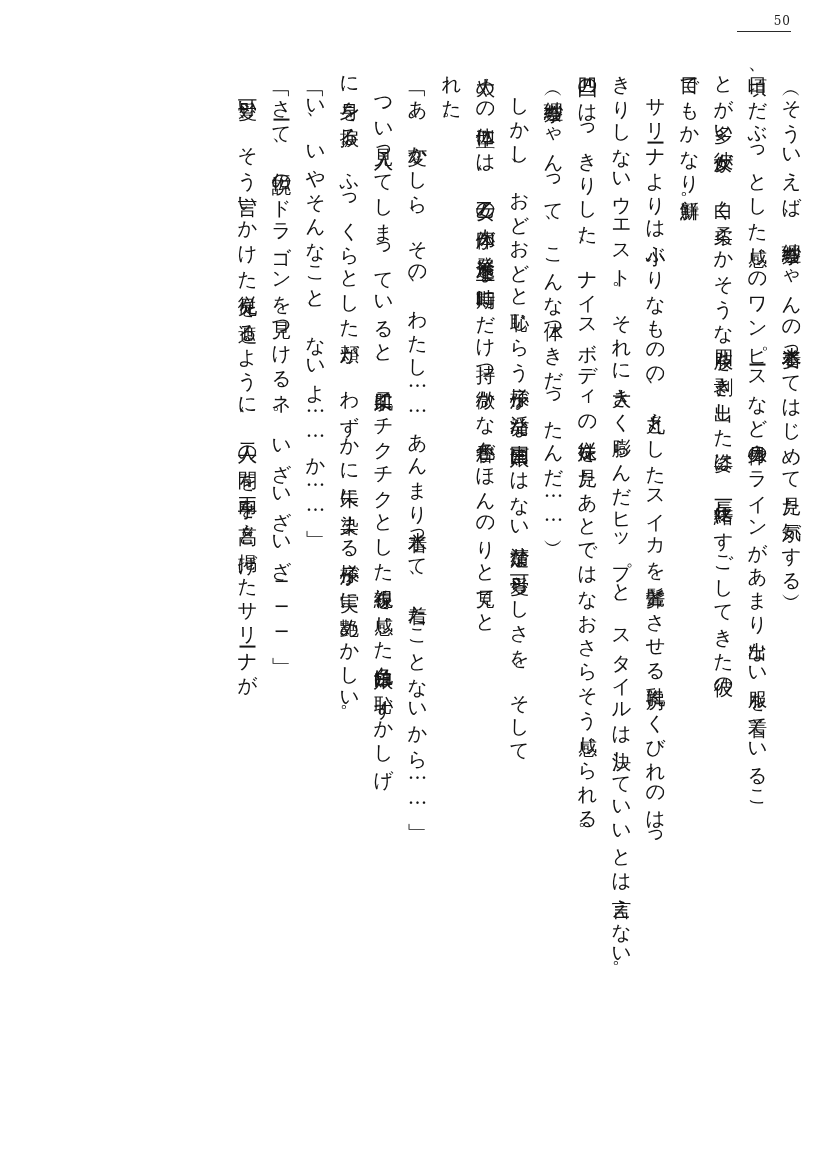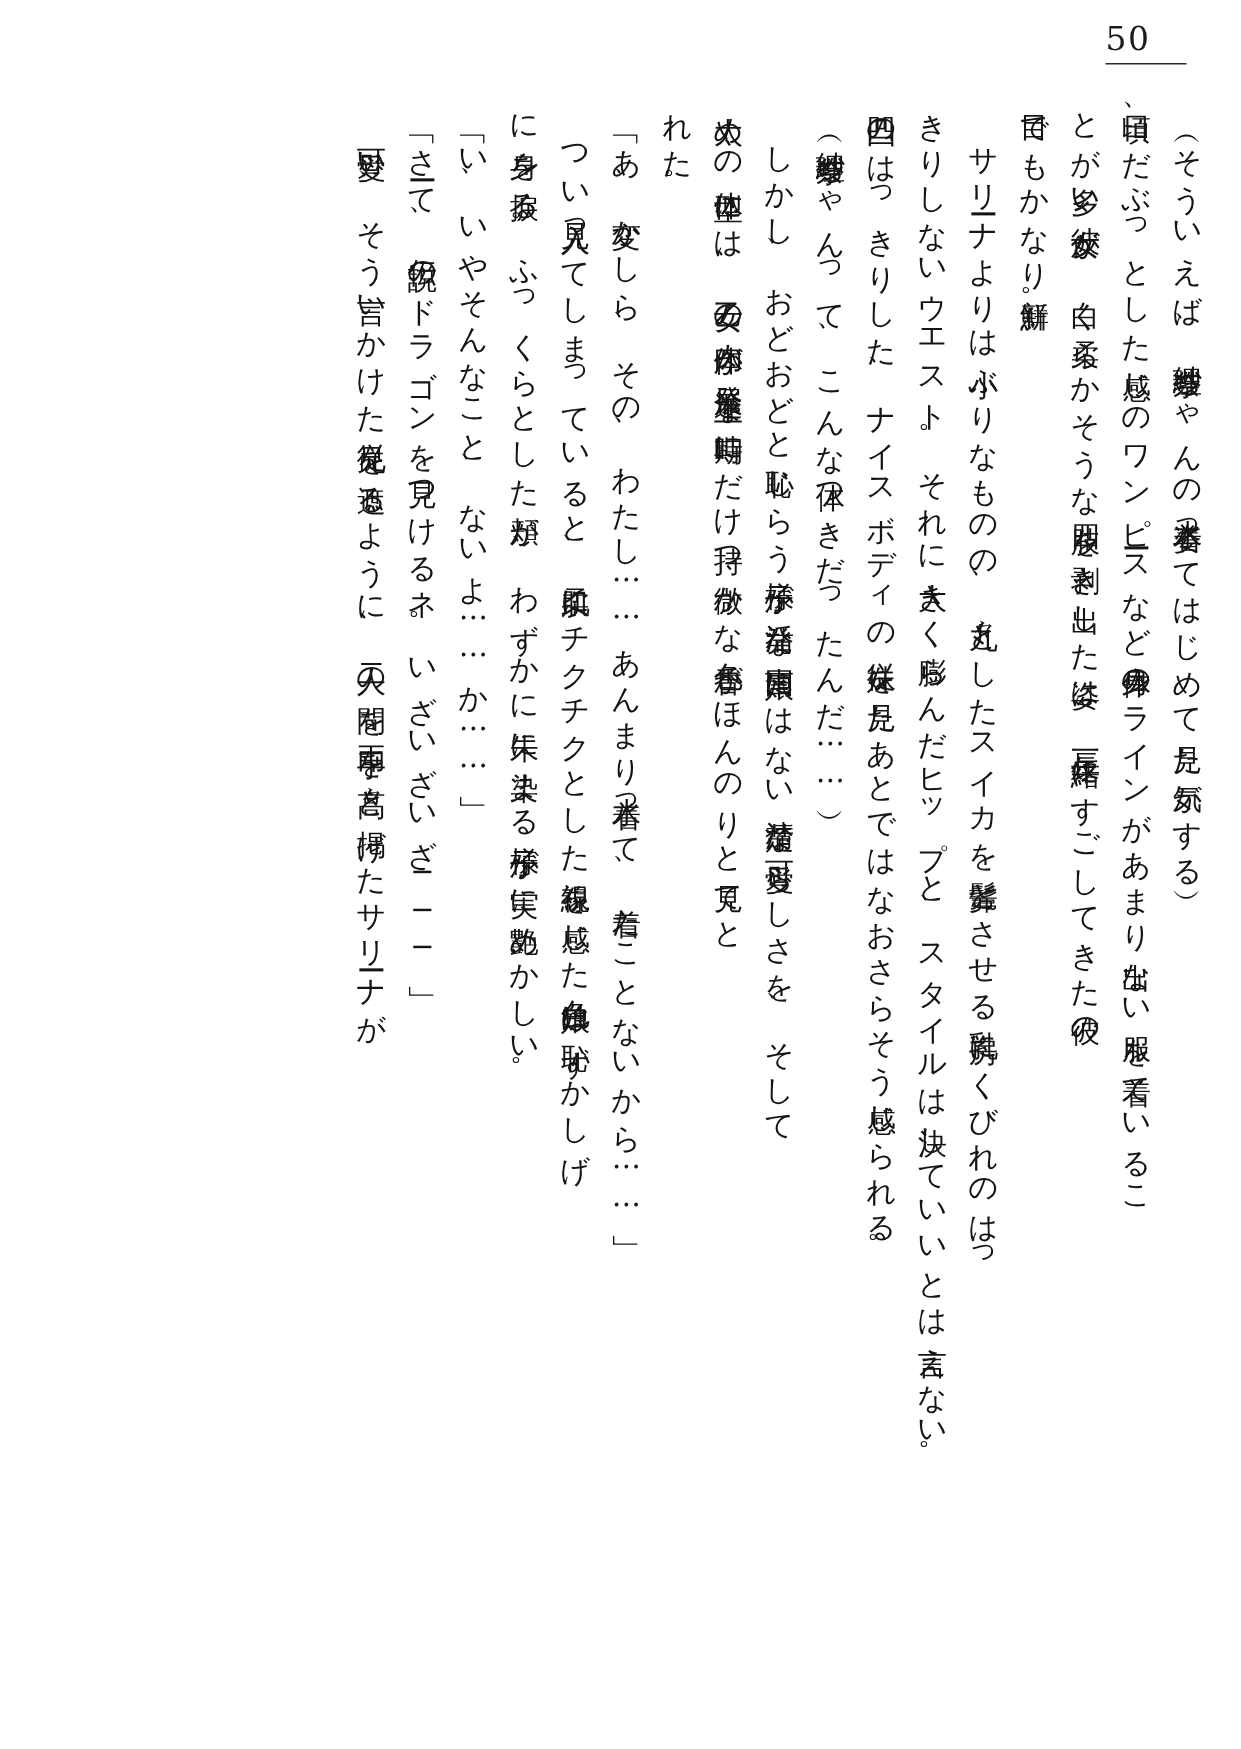--- a/index.html
+++ b/index.html
@@ -20,22 +20,22 @@
     height: 1166px;
     background: #ffffff;
     box-sizing: border-box;
   }
   
   .page-number {
     position: absolute;
     top: 14px;
     right: 36px;
     width: 54px;
-    text-align: left;
-    font-size: 22px;
+    text-align: right;
+    font-size: 12px;
     font-family: "DejaVu Serif", "Liberation Serif", serif;
     letter-spacing: 1px;
     color: #1a1a1a;
     padding-bottom: 3px;
     border-bottom: 1px solid #2a2a2a;
   }
   
   .body-text {
     position: absolute;
     top: 62px;

